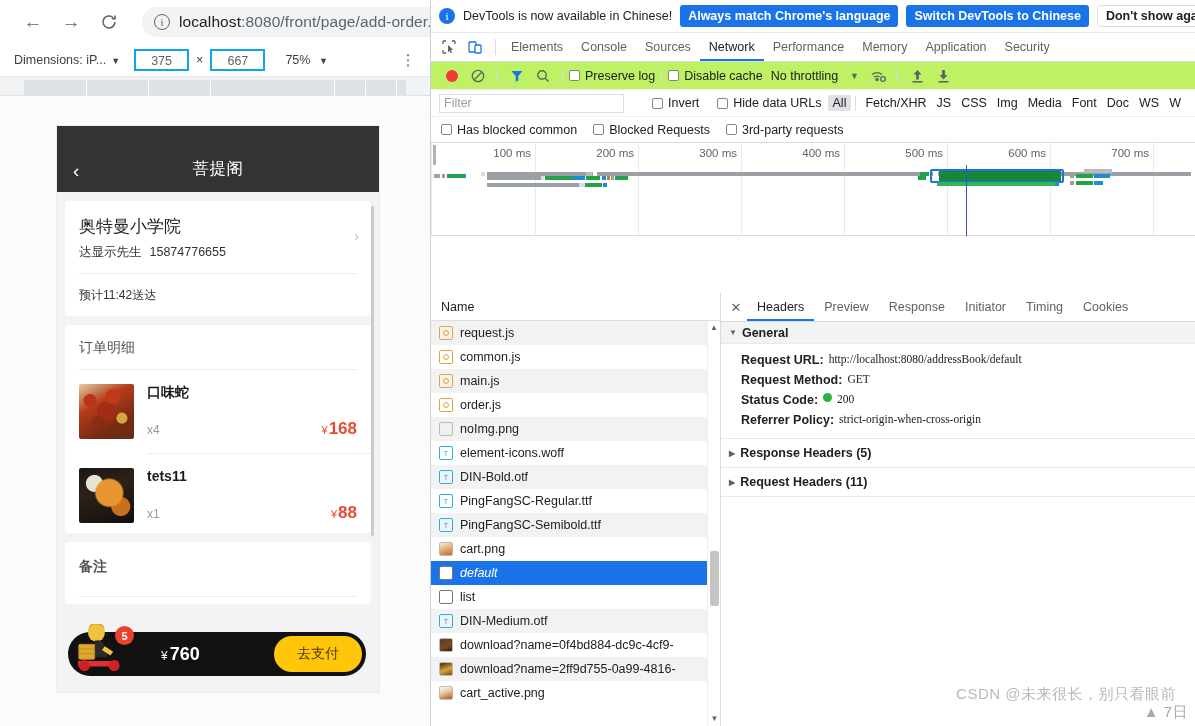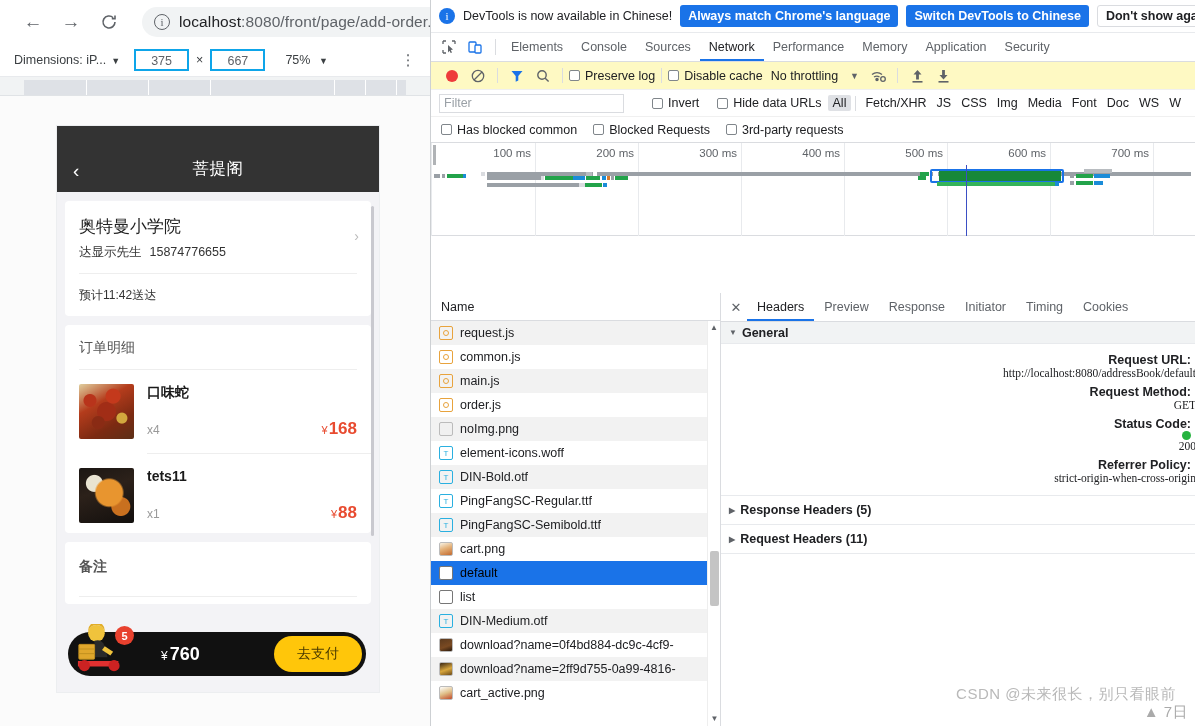--- a/index.html
+++ b/index.html
@@ -192,21 +192,21 @@
   }
   .tb-div { width: 1px; height: 16px; background: #dadce0; margin: 0 6px; }
   .dt-tab {
     padding: 0 9px; height: 28px; line-height: 28px; font-size: 12.5px; color: #5f6368;
     white-space: nowrap;
   }
   .dt-tab.active { color: #202124; border-bottom: 2px solid #1a73e8; }
 
   .net-toolbar {
     height: 28px; display: flex; align-items: center; padding-left: 8px; gap: 0;
-    border-bottom: 1px solid #f0f0f0; background: #fef9c3;
+    border-bottom: 1px solid #f0f0f0; background: #bef264;
   }
   .rec-dot { width: 12px; height: 12px; border-radius: 50%; background: #ee3b3b; }
   .nt-item { width: 26px; height: 26px; display: flex; align-items: center; justify-content: center; }
   .nt-sep { width: 1px; height: 15px; background: #dadce0; margin: 0 6px; }
   .cb { width: 11px; height: 11px; border: 1.3px solid #80868b; border-radius: 2px; background: #fff; flex: 0 0 auto; }
   .cb-wrap { display: flex; align-items: center; gap: 5px; font-size: 12.5px; color: #202124; white-space: nowrap; }
 
   .filter-row {
     height: 27px; display: flex; align-items: center; padding-left: 8px; gap: 0;
     border-bottom: 1px solid #f0f0f0; background: #fff;
@@ -247,21 +247,21 @@
   .req-head {
     height: 28px; line-height: 28px; padding-left: 10px; font-size: 12.5px; color: #202124;
     border-bottom: 1px solid #dadce0; background: #fff;
   }
   .req-list { position: relative; height: 405px; overflow: hidden; }
   .req-row {
     height: 24px; display: flex; align-items: center; padding-left: 8px; font-size: 12.5px;
     color: #202124; white-space: nowrap;
   }
   .req-row:nth-child(odd) { background: #f2f2f2; }
-  .req-row.sel { background: #1a73e8; color: #000000; }
+  .req-row.sel { background: #1a73e8; color: #ffffff; font-style: italic; }
   .ricon {
     width: 14px; height: 14px; margin-right: 7px; flex: 0 0 auto; border-radius: 2px;
     display: flex; align-items: center; justify-content: center; font-size: 8px;
   }
   .ricon.js { border: 1.2px solid #e8a33d; color: #e8a33d; }
   .ricon.js::after { content: ''; width: 4px; height: 4px; border-radius: 50%; border: 1.2px solid #e8a33d; }
   .ricon.font { border: 1.2px solid #2ab0e0; color: #2ab0e0; font-size: 8px; }
   .ricon.doc { border: 1.2px solid #777; background: #fff; }
   .ricon.imgph { border: 1.2px solid #bbb; background: #f0f0f0; }
   .ricon.png1 { background: linear-gradient(160deg,#f7f2e4 0%, #e4b27a 45%, #c46a2e 100%); border: 1px solid #bbb; }
@@ -288,21 +288,21 @@
   .det-close { width: 22px; text-align: center; color: #5f6368; font-size: 13px; }
   .det-tab { padding: 0 10px; height: 28px; line-height: 28px; font-size: 12.5px; color: #5f6368; }
   .det-tab.active { color: #202124; border-bottom: 2px solid #1a73e8; }
 
   .sect-head {
     height: 22px; display: flex; align-items: center; background: #f1f3f4; padding-left: 8px;
     font-size: 12.5px; font-weight: bold; color: #202124; border-bottom: 1px solid #e8eaed;
   }
   .tri { font-size: 8px; margin-right: 5px; color: #5f6368; }
   .gen-rows { padding: 6px 0 8px 0; border-bottom: 1px solid #e8eaed; }
-  .gen-row { padding: 3px 0 3px 20px; font-size: 12.5px; display: flex; align-items: flex-end; flex-direction: column; }
+  .gen-row { padding: 3px 0 3px 20px; font-size: 12.5px; display: flex; align-items: flex-start; }
   .gen-k { font-weight: bold; color: #202124; margin-right: 5px; white-space: nowrap; }
   .gen-v { font-family: Liberation Serif, serif; font-size: 11.5px; color: #202124; }
   .status-dot {
     width: 9px; height: 9px; border-radius: 50%; background: #26b33f; display: inline-block;
     margin-right: 5px;
   }
   .coll-head {
     height: 29px; display: flex; align-items: center; padding-left: 8px; font-size: 12.5px;
     font-weight: bold; color: #202124; border-bottom: 1px solid #e8eaed;
   }

